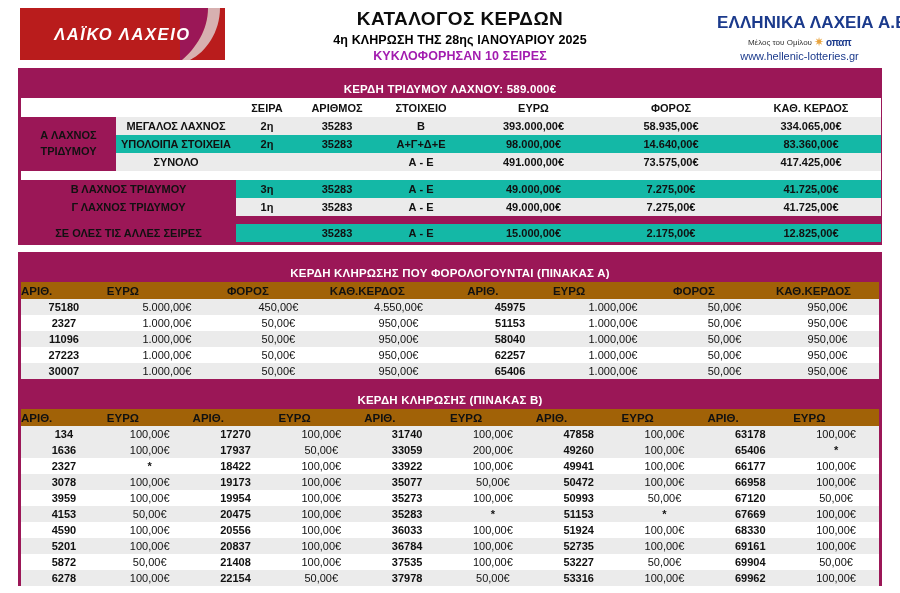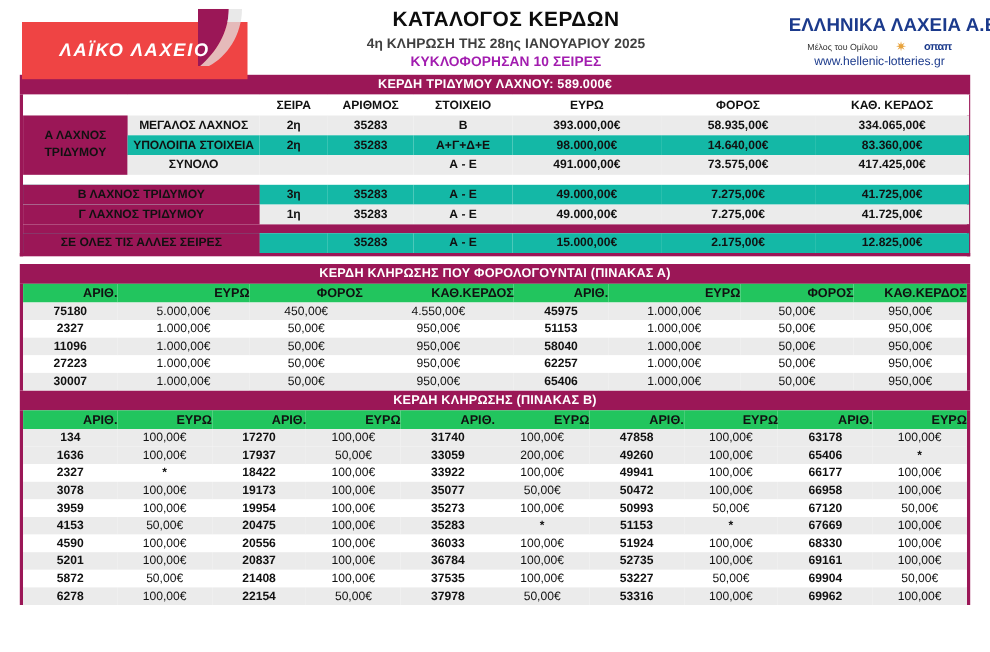--- a/index.html
+++ b/index.html
@@ -21,23 +21,23 @@
   }
 
   
   .header {
     position: relative;
     height: 68px;
     width: 900px;
   }
   .brand-block {
     position: absolute;
-    left: 20px; top: 20px;
+    left: 20px; top: 8px;
     width: 205px; height: 52px;
-    background: #ef4444;
+    background: #b91c1c;
     display: flex;
     align-items: center;
     justify-content: center;
   }
   .brand-swoosh {
     position: absolute;
     left: 180px; top: 8px;
     width: 60px; height: 52px;
     overflow: hidden;
   }
@@ -62,21 +62,21 @@
   .title-main {
     font-size: 19px;
     font-weight: bold;
     color: #0d0d0d;
     letter-spacing: 0.4px;
     line-height: 1.1;
   }
   .title-sub1 {
     font-size: 12.5px;
     font-weight: bold;
-    color: #404040;
+    color: #000000;
     margin-top: 3px;
     letter-spacing: 0.1px;
   }
   .title-sub2 {
     font-size: 12.5px;
     font-weight: bold;
     color: #a21caf;
     margin-top: 2px;
     letter-spacing: 0.1px;
   }
@@ -94,21 +94,21 @@
     letter-spacing: 0.1px;
     white-space: nowrap;
   }
   .corp-line2 {
     font-size: 8px;
     color: #333;
     margin-top: 3px;
     display: flex;
     align-items: center;
     justify-content: center;
-    gap: 16px;
+    gap: 2px;
     white-space: nowrap;
   }
   .opap-star { color: #E8A33D; font-size: 12px; line-height: 1; }
   .opap-word {
     font-weight: bold;
     font-size: 10px;
     color: #1b3a8c;
     letter-spacing: -0.5px;
   }
   .corp-line3 {
@@ -119,21 +119,21 @@
     white-space: nowrap;
   }
 
   
   .band {
     background: #9B1757;
     color: #ffffff;
     font-size: 11.5px;
     font-weight: bold;
     text-align: center;
-    padding: 3px 0 3px 0;
+    padding: 15px 0 3px 0;
     letter-spacing: 0.2px;
   }
   .band-top {
     margin: 0 18px 0 18px;
   }
 
   
   .t1wrap {
     margin: 0 18px;
     border-left: 3px solid #9B1757;
@@ -203,23 +203,23 @@
   .sectwrap.last { border-bottom: 0; }
   table.grid {
     width: 100%;
     border-collapse: collapse;
     table-layout: fixed;
     font-size: 11px;
   }
   table.grid th {
     font-size: 11.5px;
     font-weight: bold;
-    text-align: right;
+    text-align: left;
     padding: 3px 0 2px 0;
-    background: #22c55e;
+    background: #a16207;
     color: #111;
   }
   table.grid td {
     text-align: center;
     padding: 2px 0;
     font-size: 11px;
     color: #111;
   }
   table.grid td.num { font-weight: bold; }
   table.grid tr.alt td { background: #ebebeb; }

